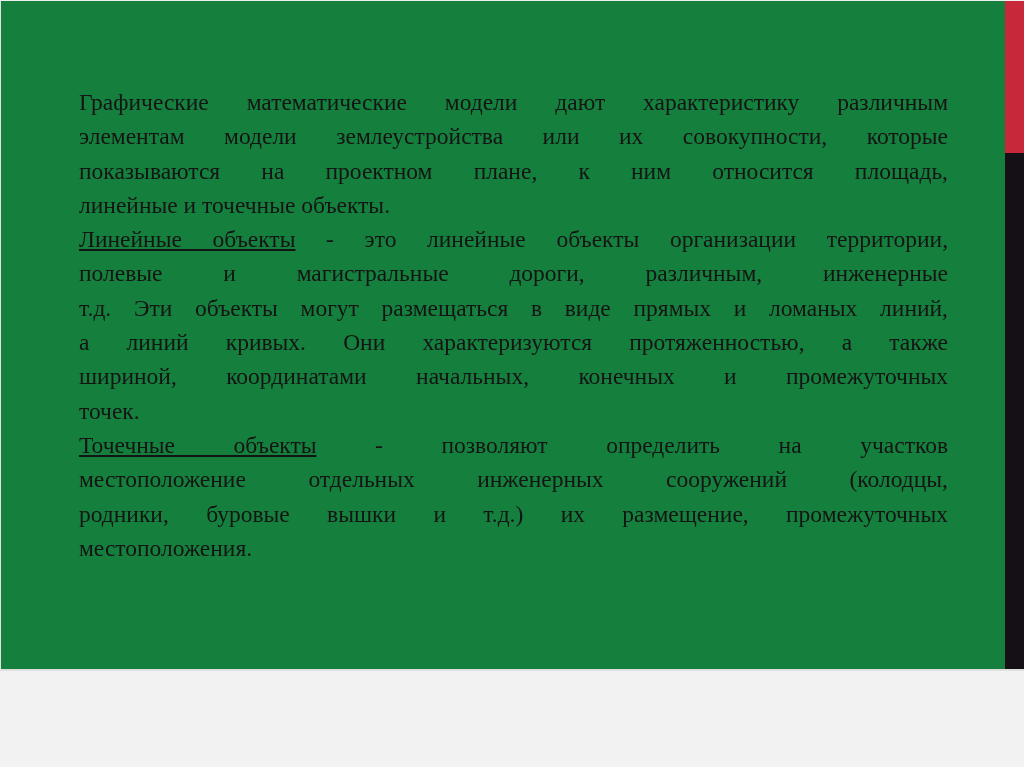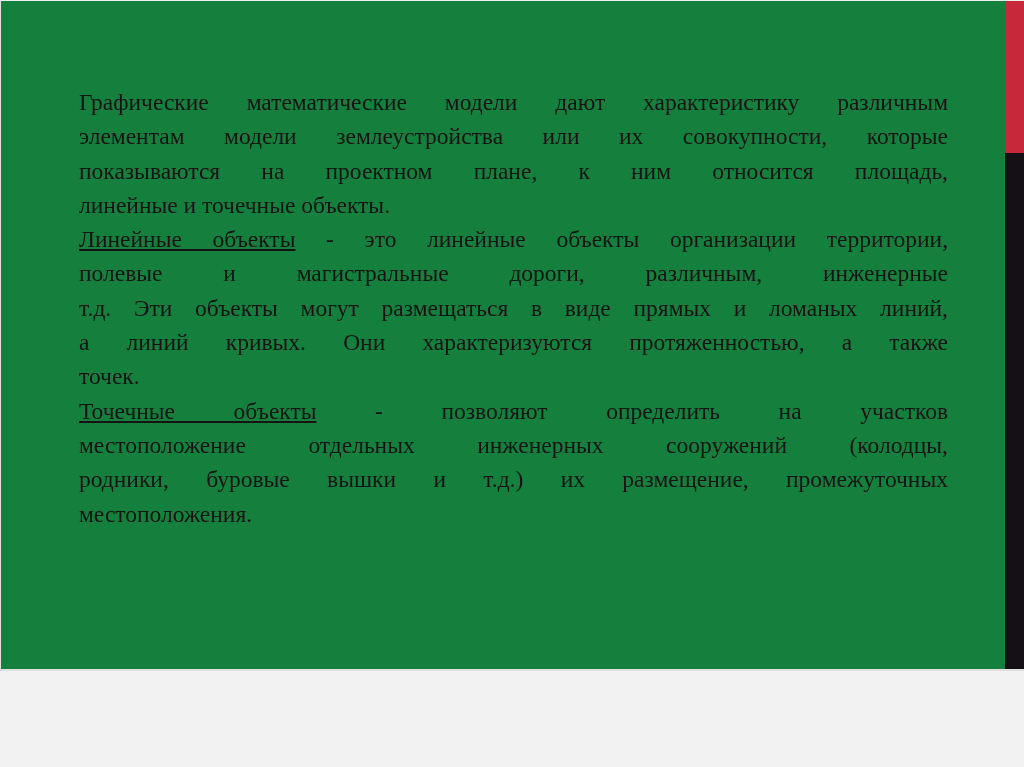--- a/index.html
+++ b/index.html
@@ -73,20 +73,21 @@
       <div class="line">элементам модели землеустройства или их совокупности, которые</div>
       <div class="line">показываются на проектном плане, к ним относится площадь,</div>
       <div class="line last">линейные и точечные объекты.</div>
     </div>
 
     <div class="para">
       <div class="line"><span class="u">Линейные объекты</span><span> - это линейные объекты организации территории,</span></div>
       <div class="line">полевые и магистральные дороги, различным, инженерные</div>
       <div class="line">т.д. Эти объекты могут размещаться в виде прямых и ломаных линий,</div>
       <div class="line">а линий кривых. Они характеризуются протяженностью, а также</div>
+      <div class="line">шириной, координатами начальных, конечных и промежуточных</div>
       <div class="line last">точек.</div>
     </div>
 
     <div class="para">
       <div class="line"><span class="u">Точечные объекты</span><span> - позволяют определить на участков</span></div>
       <div class="line">местоположение отдельных инженерных сооружений (колодцы,</div>
       <div class="line">родники, буровые вышки и т.д.) их размещение, промежуточных</div>
       <div class="line last">местоположения.</div>
     </div>
 

